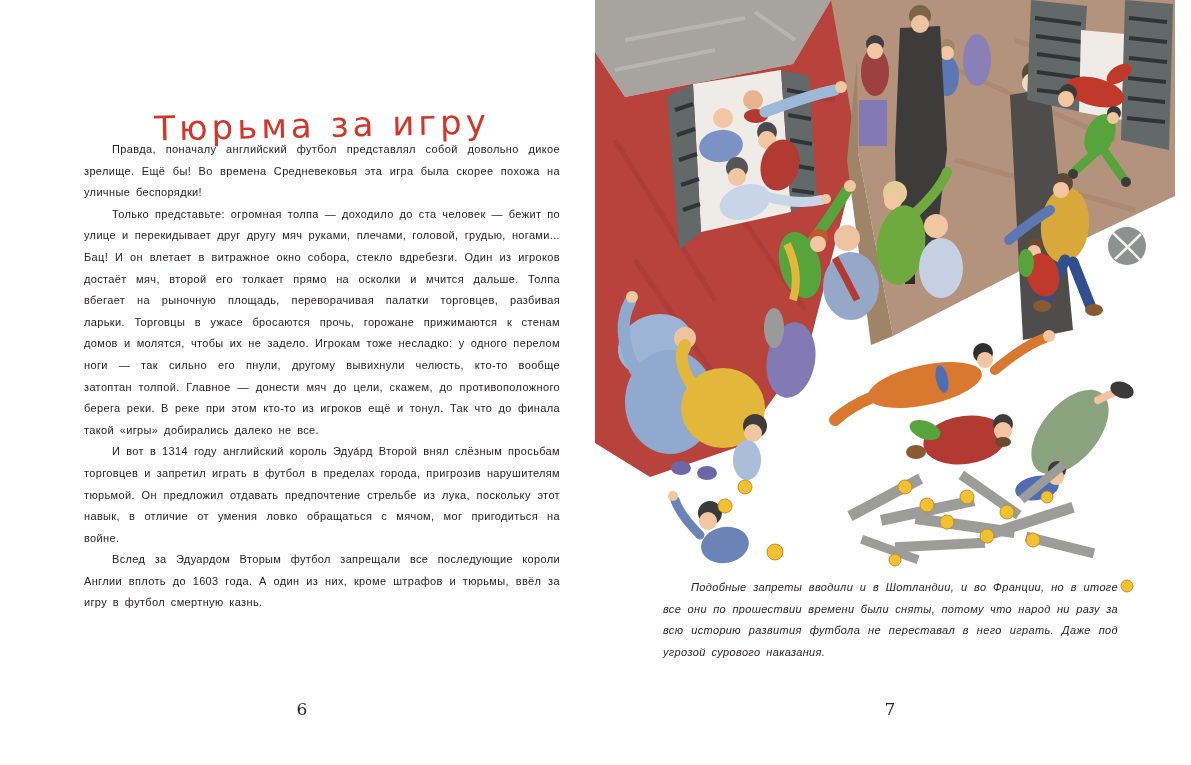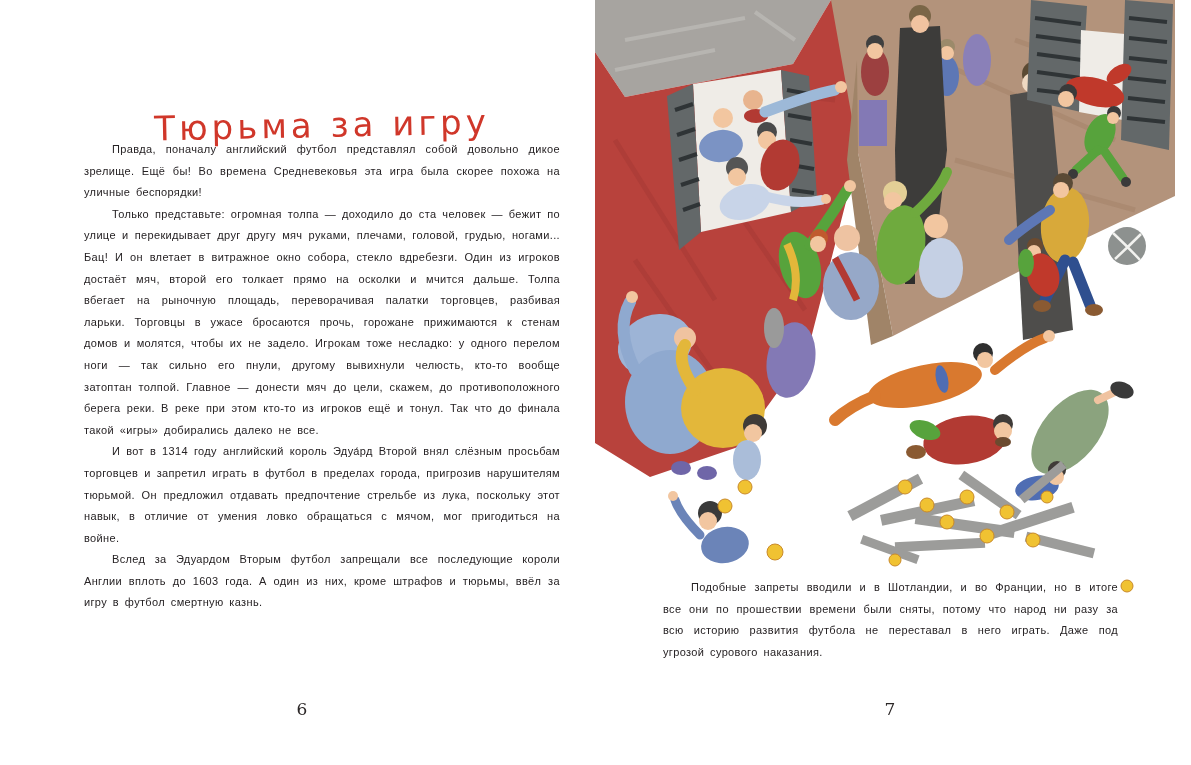--- a/index.html
+++ b/index.html
@@ -14,21 +14,21 @@
     transform:rotate(-1.2deg);
     font-family:"DejaVu Sans", sans-serif;
   }
   .text-block{position:absolute;}
   .text-block p{
     margin:0;text-indent:28px;text-align:justify;
     font-size:11px;line-height:21.6px;
     letter-spacing:0.35px;word-spacing:2.4px;
   }
   .left-text{left:84px;top:139px;width:476px;}
-  .right-text{left:663px;top:577px;width:455px;}
+  .right-text{left:663px;top:577px;width:455px;font-style:italic;}
   .pagenum{
     position:absolute;top:699px;width:24px;text-align:center;
     font-family:"DejaVu Serif", serif;font-size:17px;color:#2a2626;
   }
   .pagenum-left{left:290px;}
   .pagenum-right{left:878px;}
   .illustration{position:absolute;left:595px;top:0;}
 </style>
 </head>
 <body>

